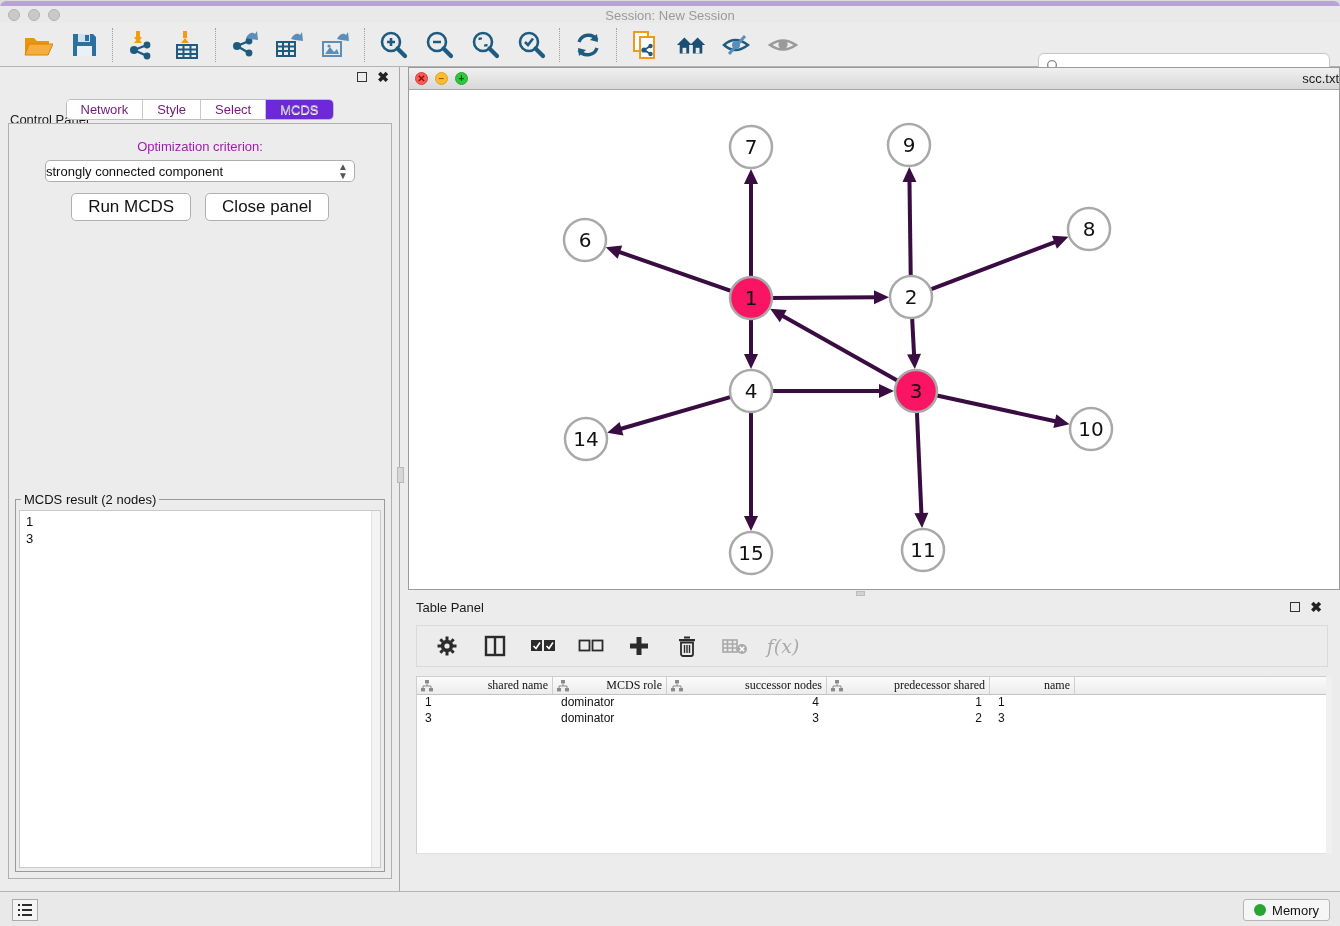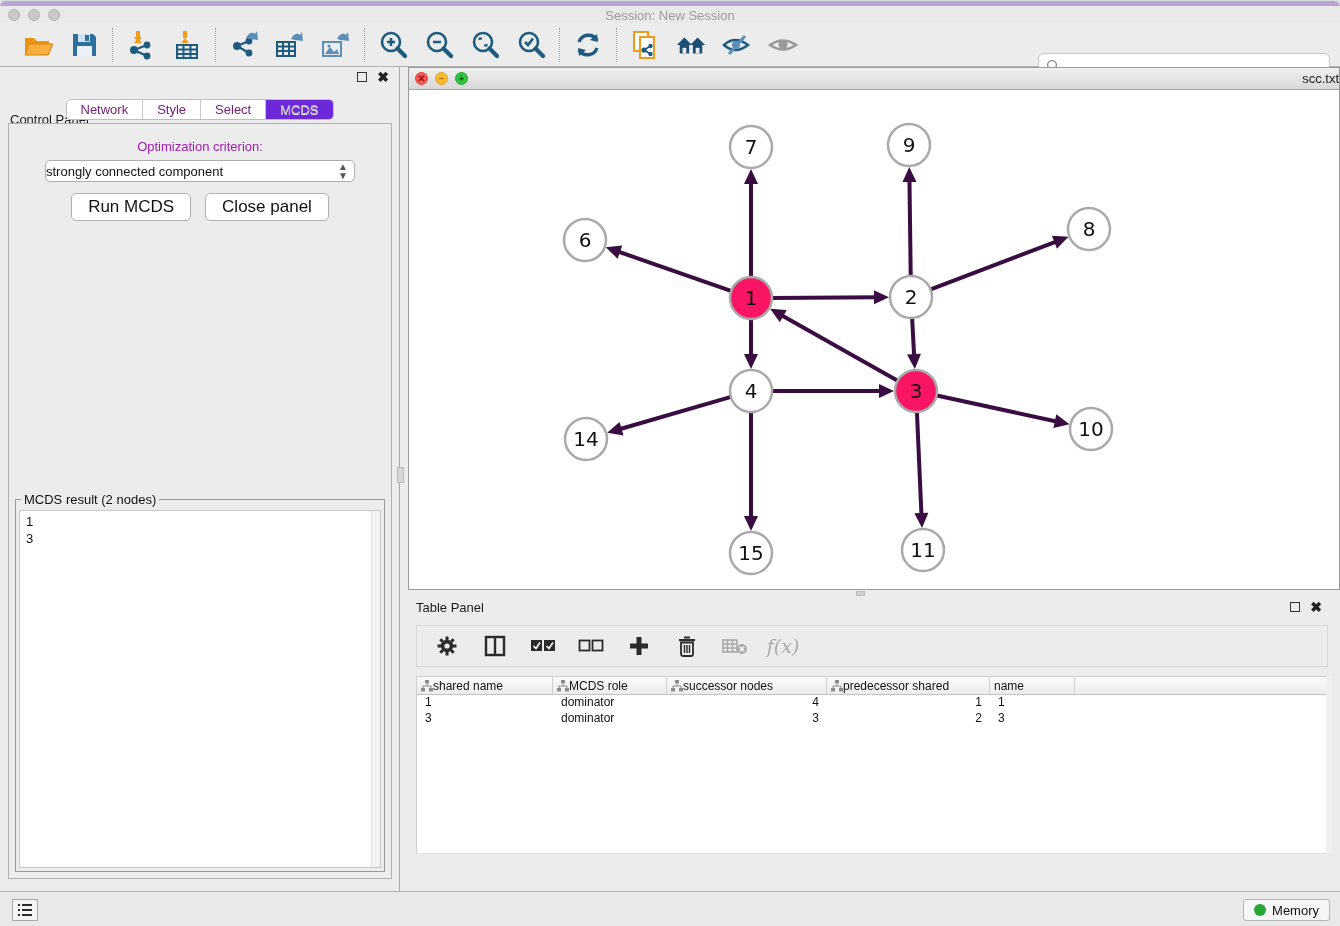--- a/index.html
+++ b/index.html
@@ -64,21 +64,21 @@
   .table-panel { position:absolute; left:402px; top:596px; width:938px; height:294px; background:#ececec; }
   .tp-header { position:absolute; top:3px; left:14px; font-size:13px; color:#1a1a1a; }
   .tp-icons { position:absolute; top:5px; right:18px; display:flex; gap:10px; align-items:center; }
   .tp-toolbar { position:absolute; top:28px; left:14px; width:912px; height:42px; background:#ececec; border:1px solid #dadada; display:flex; align-items:center; gap:20px; padding-left:16px; }
   .tp-tool { width:28px; height:28px; display:flex; align-items:center; justify-content:center; }
   .fx-label { font-size:19px; font-family:"DejaVu Serif", serif; font-style:italic; color:#a9a9a9; }
 
   .dtable { position:absolute; top:79px; left:14px; width:912px; height:178px; background:#fff; border-left:1px solid #cfcfcf; border-right:1px solid #cfcfcf; border-bottom:1px solid #e0e0e0; }
   .thead { display:flex; height:19px; background:linear-gradient(#fbfbfb,#ececec); border-top:1px solid #cfcfcf; border-bottom:1px solid #c3c3c3; }
   .th { display:flex; align-items:center; font-size:12px; color:#111; border-right:1px solid #cfcfcf; padding:0 4px; }
-  .th .th-label { flex:1; text-align:left; }
+  .th .th-label { flex:1; text-align:right;font-family:Liberation Serif, serif; }
   .trow { display:flex; height:16px; font-size:12px; color:#111; }
   .td { padding:0 8px; overflow:hidden; white-space:nowrap; }
   .tbl-scroll { position:absolute; top:79px; right:8px; width:6px; height:178px; background:#f0f0f0; }
 
   .tp-tabstrip { position:absolute; bottom:2px; left:0; width:100%; height:34px; background:#e9e9e9; border-top:1px solid #d3d3d3; display:flex; justify-content:center; align-items:center; }
 
   
   .statusbar { position:absolute; bottom:0; left:0; width:100%; height:36px; background:#e9e9e9; border-top:1px solid #b5b5b5; }
   .list-btn { position:absolute; left:12px; top:7px; width:26px; height:22px; background:#f4f4f4; border:1px solid #aaa; display:flex; align-items:center; justify-content:center; }
   .memory-btn { position:absolute; right:10px; top:7px; height:22px; background:#f6f6f6; border:1px solid #b5b5b5; border-radius:3px; display:flex; align-items:center; gap:6px; padding:0 10px; font-size:13px; color:#111; }

